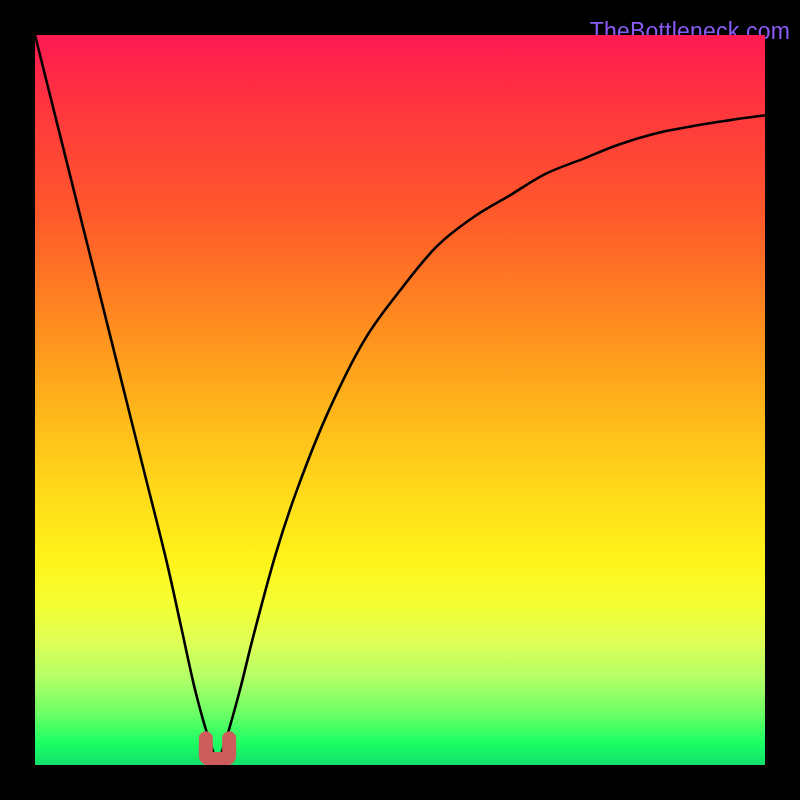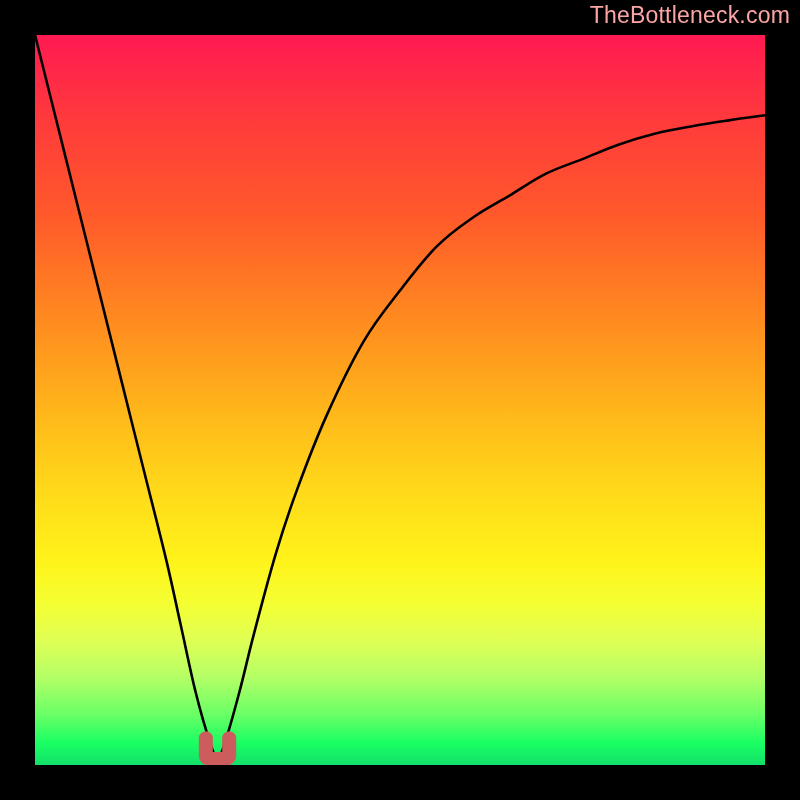--- a/index.html
+++ b/index.html
@@ -33,25 +33,25 @@
       #f4ff33 78%,
       #dfff55 83%,
       #b4ff66 88%,
       #6bff66 93%,
       #1aff63 97%,
       #12e06a 100%
     );
   }
   .watermark {
     position: absolute;
-    top: 2px;
+    top: 18px;
     right: 10px;
     font-family: Arial, Helvetica, sans-serif;
     font-size: 23px;
-    color: #fca5a5;
+    color: #8b5cf6;
     letter-spacing: 0.2px;
     user-select: none;
   }
   svg.curve {
     position: absolute;
     left: 0;
     top: 0;
     width: 730px;
     height: 730px;
   }

